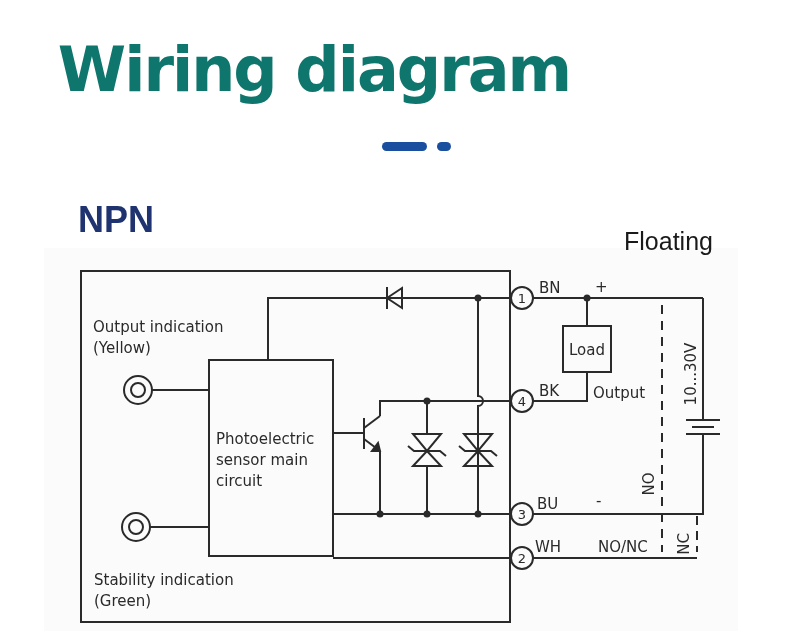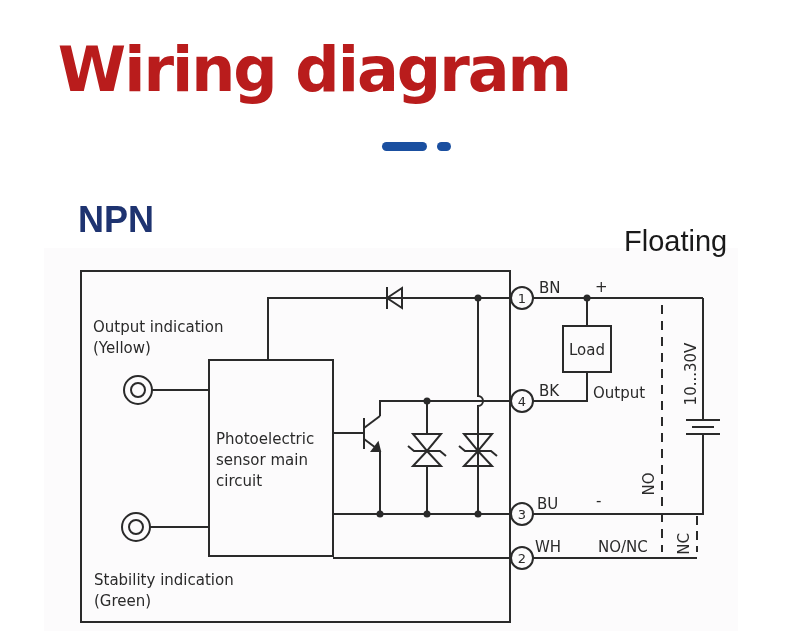--- a/index.html
+++ b/index.html
@@ -1,27 +1,27 @@
 <!DOCTYPE html>
 <html><head>
 <meta charset="utf-8">
 <style>
   html, body { margin:0; padding:0; }
   body { width:790px; height:631px; background:#ffffff; position:relative; overflow:hidden;
          font-family:"DejaVu Sans", sans-serif; }
   .title { position:absolute; left:0; width:628px; top:30px; text-align:center;
            font-family:"DejaVu Sans", sans-serif; font-weight:bold; font-size:62px;
-           letter-spacing:-2px; color:#b91c1c; line-height:80px; }
+           letter-spacing:-2px; color:#0f766e; line-height:80px; }
   .dash-long { position:absolute; left:382px; top:142px; width:45px; height:9px; border-radius:5px; background:#1a4fa0; }
   .dash-short { position:absolute; left:437px; top:142px; width:14px; height:9px; border-radius:5px; background:#1a4fa0; }
   .panel { position:absolute; left:44px; top:248px; width:694px; height:383px; background:#fcfbfc; }
   .npn { position:absolute; left:78px; top:196px; font-family:"Liberation Sans", sans-serif; font-weight:bold;
          font-size:36px; color:#1e3370; line-height:48px; }
   .floating { position:absolute; left:624px; top:223px; font-family:"Liberation Sans", sans-serif;
-              font-size:29px; color:#1a1a1a; line-height:36px; }
+              font-size:25px; color:#1a1a1a; line-height:36px; }
   svg { position:absolute; left:0; top:0; }
   svg text { font-family:"DejaVu Sans", sans-serif; fill:#2a2a2a; }
 </style>
 </head>
 <body>
 
 <div class="title">Wiring diagram</div>
 <div class="dash-long"></div>
 <div class="dash-short"></div>
 

